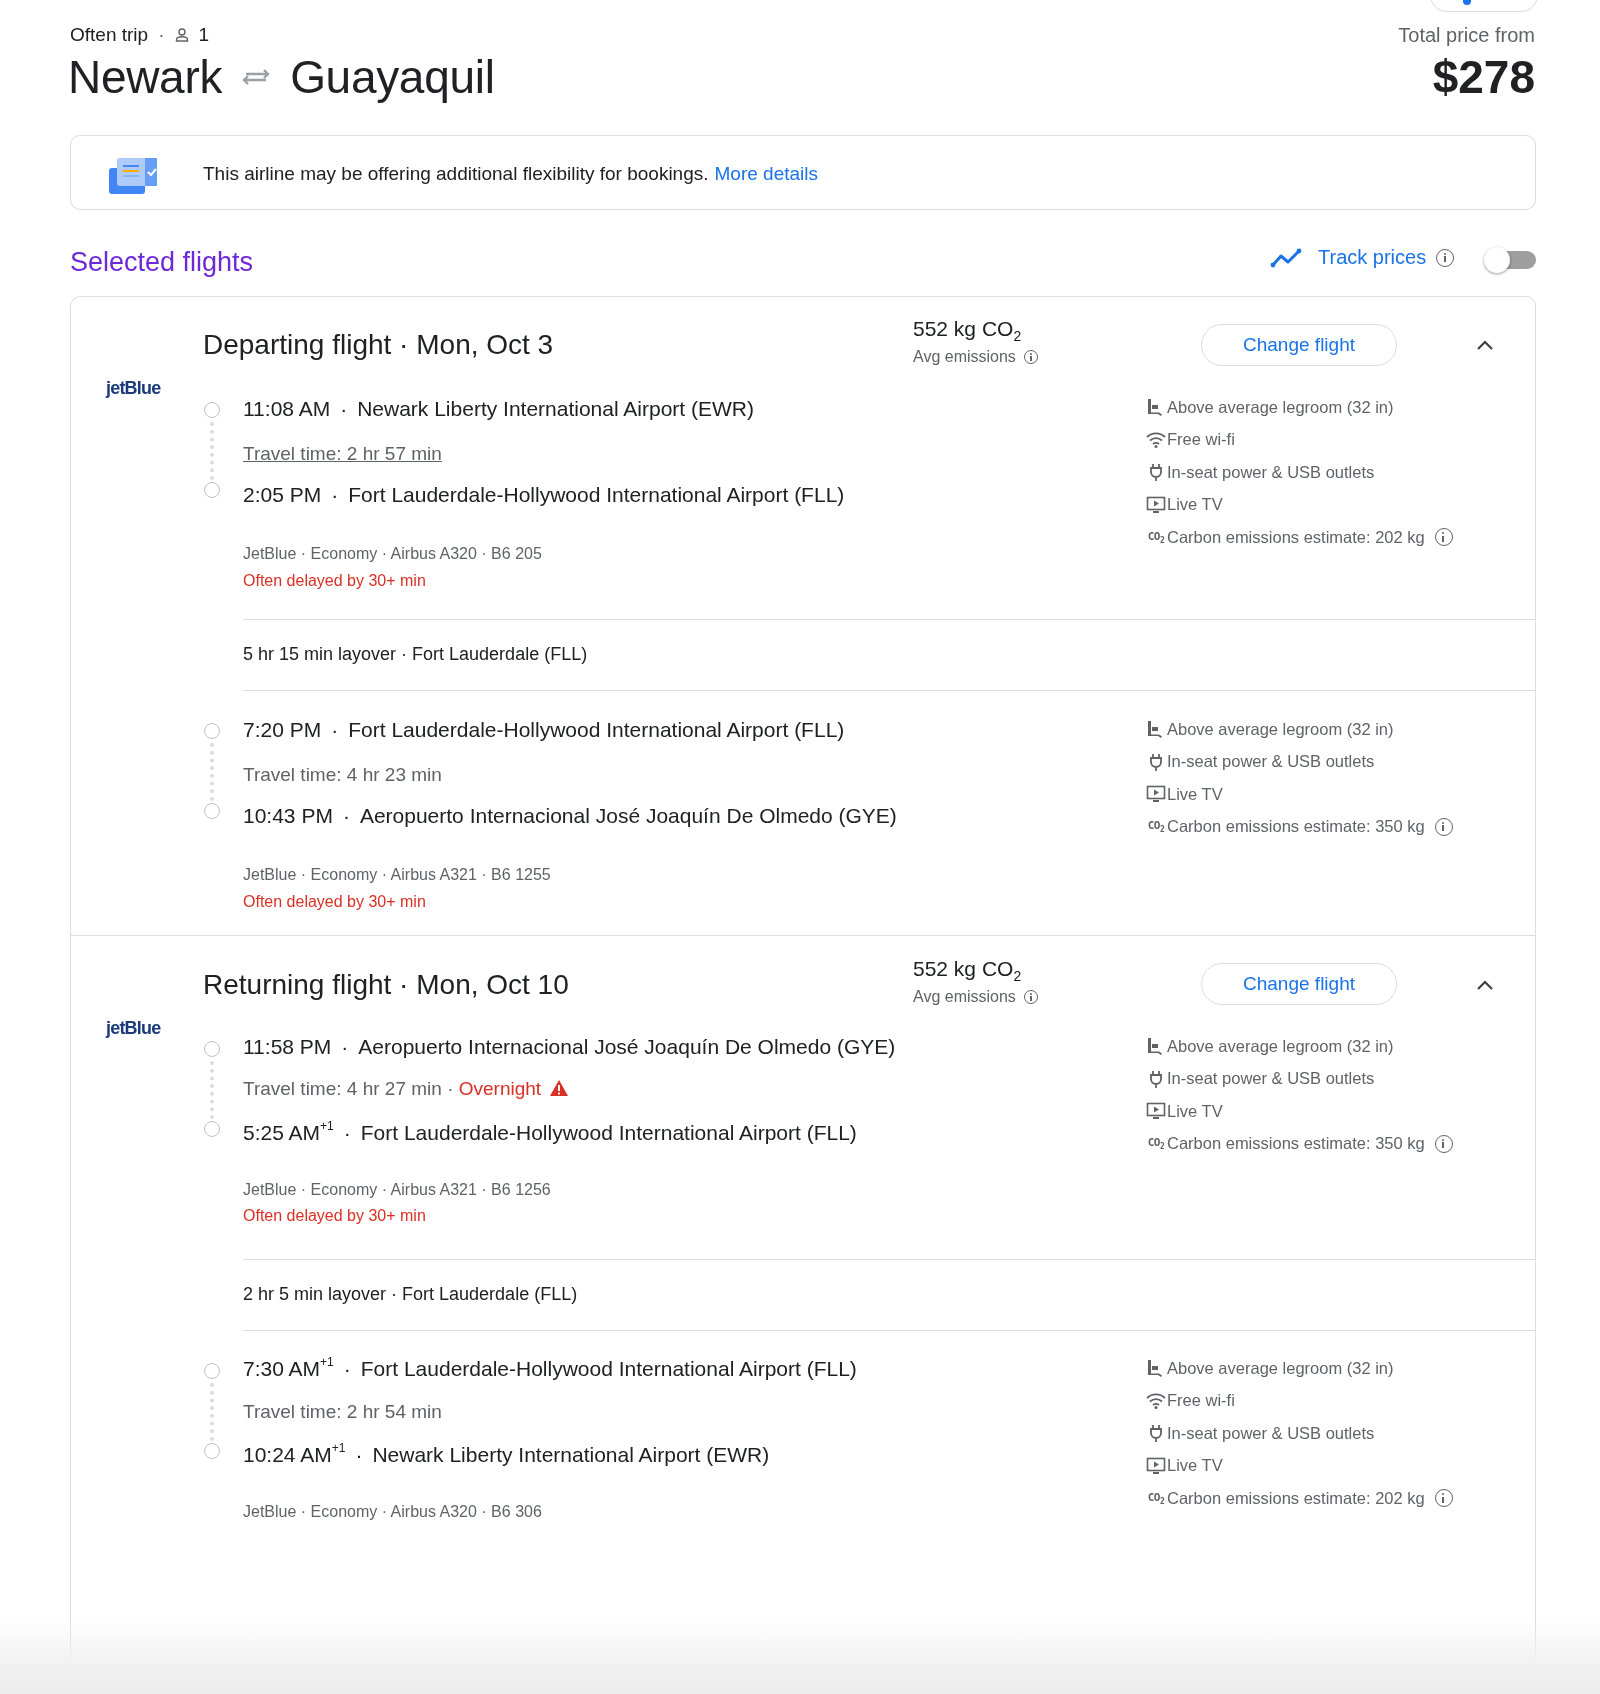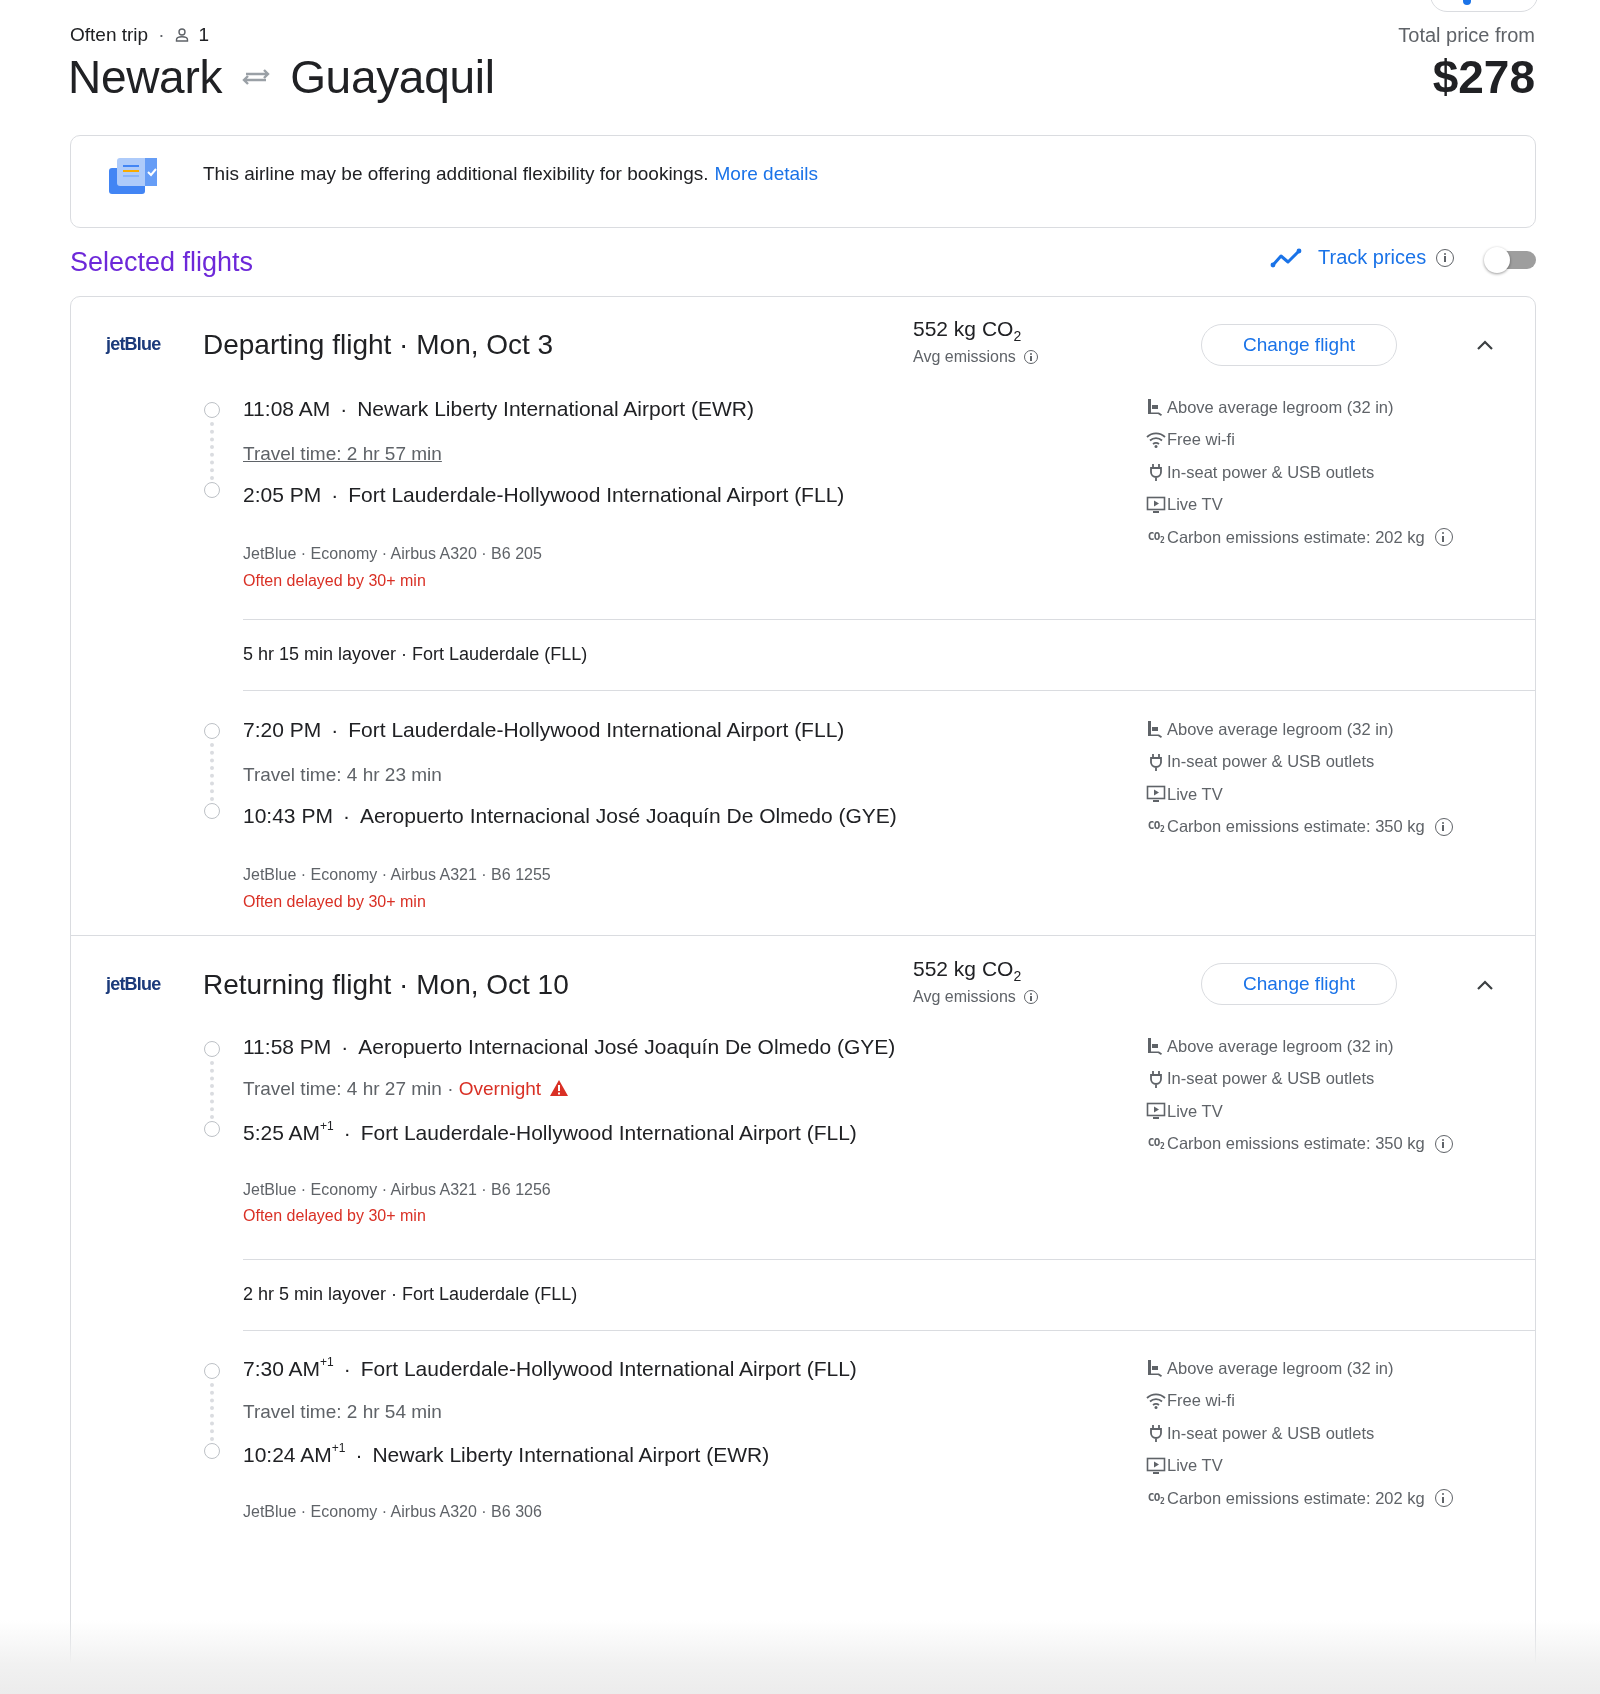--- a/index.html
+++ b/index.html
@@ -11,21 +11,21 @@
 
   .trip-meta { position: absolute; left: 70px; top: 24px; font-size: 19px; color: #202124; display: flex; align-items: center; }
   .trip-meta .sep { margin: 0 10px; color: #5f6368; }
   .trip-meta .person-icon { width: 16px; height: 16px; margin-right: 8px; display: inline-block; }
   .route { position: absolute; left: 68px; top: 50px; font-size: 46px; font-weight: 500; letter-spacing: -0.3px; display: flex; align-items: center; }
   .route .swap-icon { margin: 0 18px; width: 32px; height: 24px; display: inline-block; }
 
   .price-label { position: absolute; right: 65px; top: 24px; font-size: 20px; color: #5f6368; }
   .price-value { position: absolute; right: 65px; top: 50px; font-size: 46px; font-weight: 700; color: #202124; }
 
-  .notice { position: absolute; left: 70px; top: 135px; width: 1466px; height: 93px; border: 1px solid #dadce0; border-radius: 10px; display: flex; align-items: center; }
+  .notice { position: absolute; left: 70px; top: 135px; width: 1466px; height: 75px; border: 1px solid #dadce0; border-radius: 10px; display: flex; align-items: center; }
   .notice .notice-icon { position: absolute; left: 36px; top: 20px; width: 52px; height: 40px; }
   .notice .text { position: absolute; left: 132px; top: 27px; font-size: 19px; color: #202124; }
   .notice .link { color: #1a73e8; cursor: pointer; margin-left: 6px; }
 
   .section-title { position: absolute; left: 70px; top: 247px; font-size: 27px; font-weight: 500; color: #6d28d9; }
   .track { position: absolute; left: 1270px; top: 246px; display: flex; align-items: center; color: #1a73e8; font-size: 20px; font-weight: 500; }
   .track .trend-icon { width: 32px; height: 22px; margin-right: 16px; }
   .track .info-icon { margin-left: 10px; }
   .toggle { position: absolute; left: 1484px; top: 247px; width: 52px; height: 26px; }
   .toggle .track-bar { position: absolute; left: 14px; top: 4px; width: 38px; height: 18px; border-radius: 9px; background: #9e9e9e; }
@@ -35,21 +35,21 @@
   .info-icon::before { content: ""; position: absolute; left: 6.5px; top: 3px; width: 2px; height: 2px; background: #5f6368; border-radius: 1px; }
   .info-icon::after { content: ""; position: absolute; left: 6.5px; top: 6.5px; width: 2px; height: 6px; background: #5f6368; }
   .info-icon.small { width: 14px; height: 14px; border-width: 1.2px; }
   .info-icon.small::before { left: 4.8px; top: 2px; }
   .info-icon.small::after { left: 4.8px; top: 5px; height: 5px; }
 
   .card { position: absolute; left: 70px; top: 296px; width: 1466px; height: 1376px; border: 1px solid #dadce0; border-radius: 10px; background: #fff; overflow: hidden; }
   .bottom-fade { position: absolute; left: 0; top: 1620px; width: 1600px; height: 74px; background: linear-gradient(to bottom, rgba(255,255,255,0) 0%, #f1f1f1 60%, #ececec 100%); pointer-events: none; }
 
   .leg-section { position: absolute; left: 0; width: 100%; }
-  .airline-logo { position: absolute; left: 35px; font-size: 18px; font-weight: 700; color: #1b3a7a; letter-spacing: -0.8px; font-family: "Liberation Sans", sans-serif; }
+  .airline-logo { position: absolute; left: 35px; font-size: 18px; font-weight: 700; color: #1b3a7a; letter-spacing: -0.8px; font-family: "Liberation Sans", sans-serif; margin-top: 44px; }
   .leg-title { position: absolute; left: 132px; font-size: 28px; color: #202124; }
   .emis { position: absolute; left: 842px; }
   .emis .val { font-size: 21px; color: #202124; }
   .emis .val sub { font-size: 14px; }
   .emis .lbl { font-size: 16px; color: #5f6368; margin-top: 4px; display: flex; align-items: center; gap: 8px; }
   .change-btn { position: absolute; left: 1130px; width: 196px; height: 42px; border: 1px solid #dadce0; border-radius: 21px; background: #fff; color: #1a73e8; font-size: 19px; font-weight: 500; display: flex; align-items: center; justify-content: center; cursor: pointer; font-family: "Liberation Sans", sans-serif; }
   .chevron { position: absolute; left: 1404px; width: 20px; height: 12px; }
 
   .segment { position: absolute; left: 0; width: 100%; }
   .timeline { position: absolute; left: 133px; width: 18px; }

